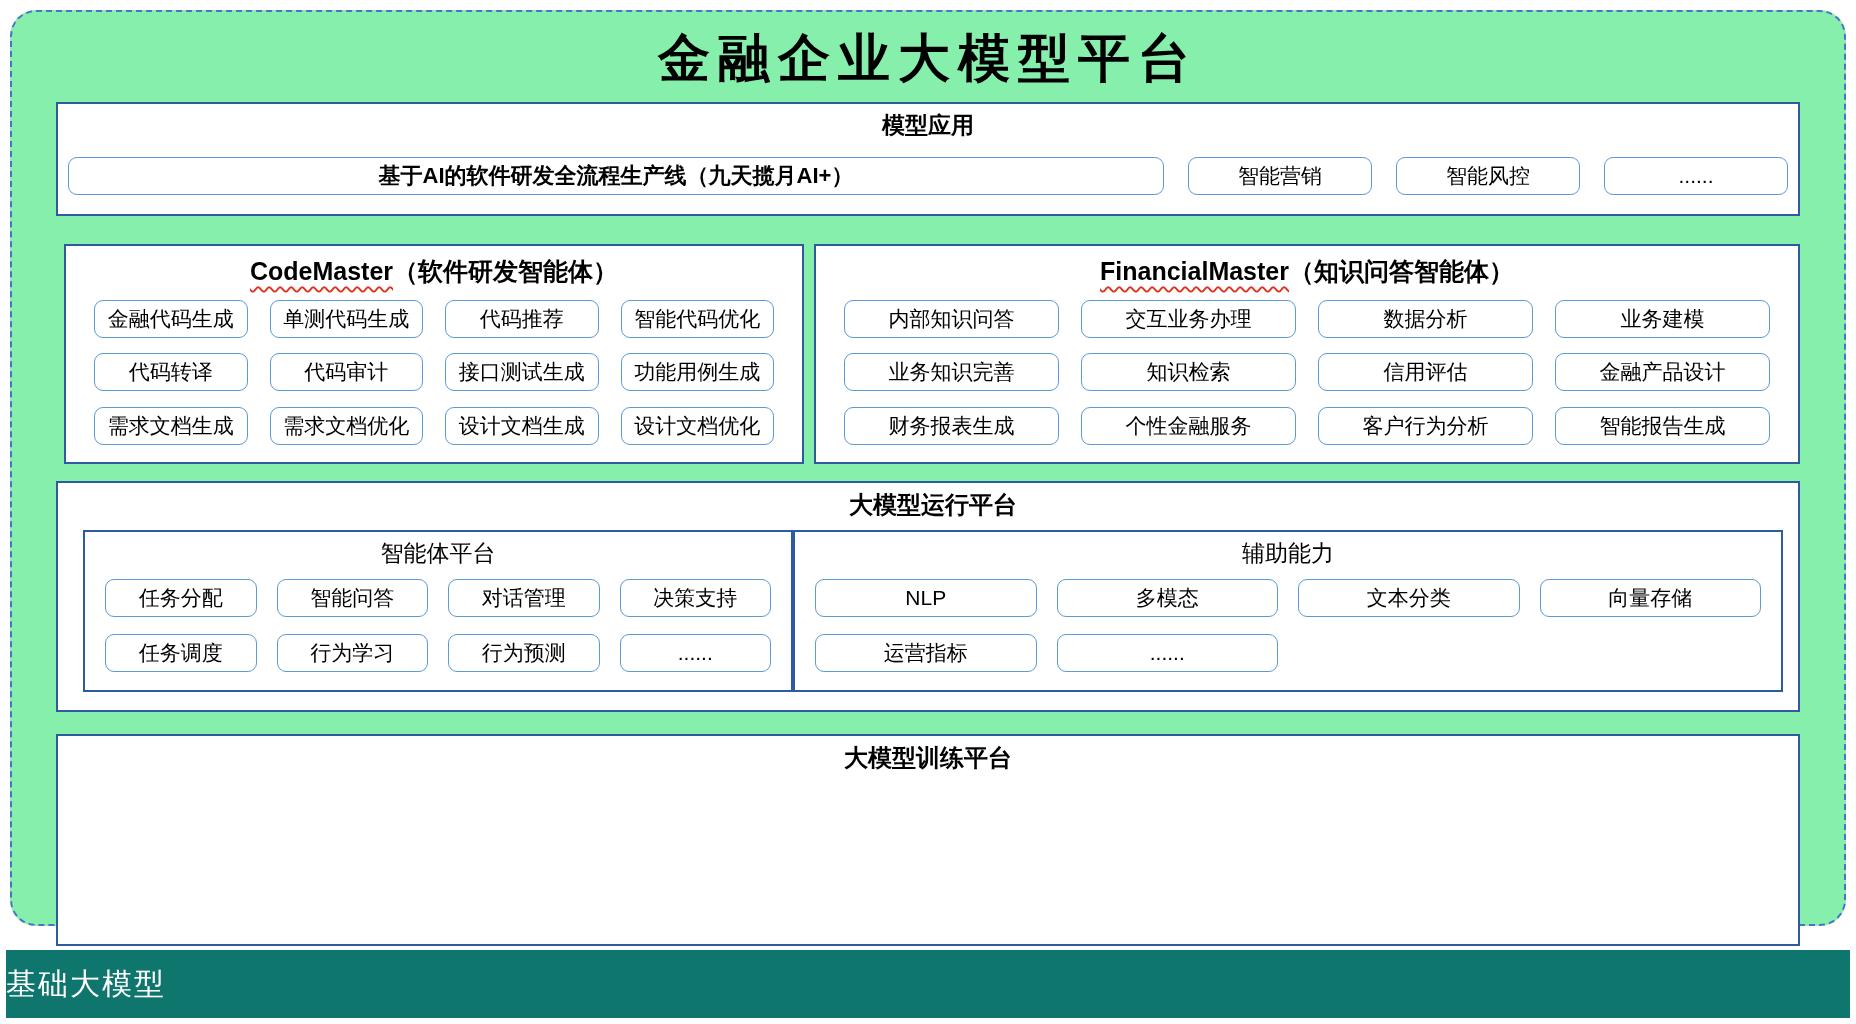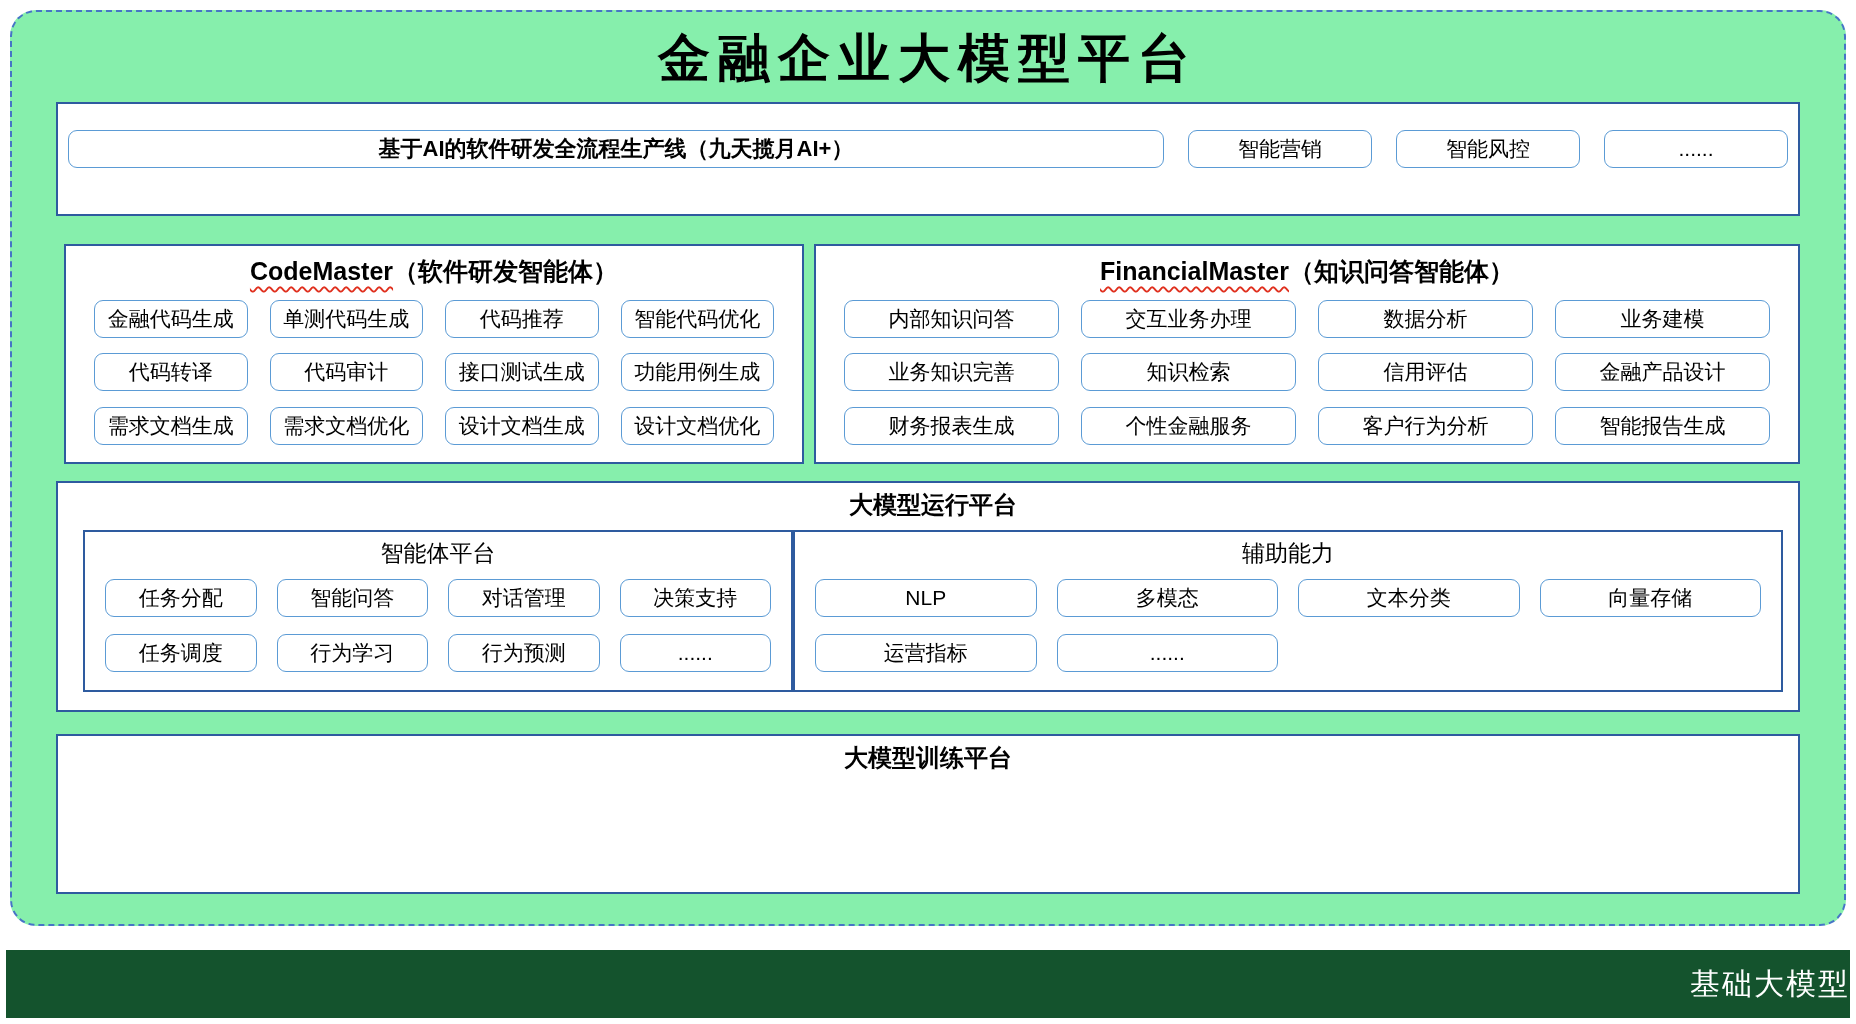--- a/index.html
+++ b/index.html
@@ -63,42 +63,43 @@
   .subpanel {
     border: 2px solid #2E5B9F; background: #fff;
     padding: 5px 20px 14px; display: flex; flex-direction: column;
   }
   .subpanel.left  { flex: 0 0 710px; }
   .subpanel.right { flex: 1 1 auto; }
   .sub-title { text-align: center; font-size: 23px; font-weight: 400; margin: 2px 0 12px; line-height: 1.25; }
   .sub-grid { display: grid; grid-template-columns: repeat(4, 1fr); column-gap: 20px; row-gap: 14px; flex: 1; }
 
   
-  .sec-train { margin-top: 22px; height: 160px; padding: 8px 30px 0; }
+  .sec-train { margin-top: 22px; height: 212px; padding: 8px 30px 0; }
   .train-grid { display: grid; grid-template-columns: repeat(6, 1fr); column-gap: 18px; row-gap: 16px; margin-top: 12px; }
   .train-grid .pill { height: 40px; }
 
   
   .base-bar {
     position: absolute; left: 6px; top: 950px; width: 1844px; height: 68px;
-    background: #14532d; color: #fff;
-    display: flex; align-items: center; justify-content: flex-end;
+    background: #0f766e; color: #fff;
+    display: flex; align-items: center; justify-content: flex-start;
     font-size: 30px; letter-spacing: 2px;
   }
 </style>
 </head>
 <body>
 
 <div class="canvas">
 
   <div class="outer">
 
     <div class="main-title">金融企业大模型平台</div>
 
     <div class="section sec-apps">
+      <div class="sec-h">模型应用</div>
       <div class="apps-row">
         <div class="pill pill-big">基于AI的软件研发全流程生产线（九天揽月AI+）</div>
       <div class="pill">智能营销</div>
           <div class="pill">智能风控</div>
           <div class="pill">......</div>
         </div>
     </div>
 
     <div class="agents-row">
       <div class="agent-panel left">

